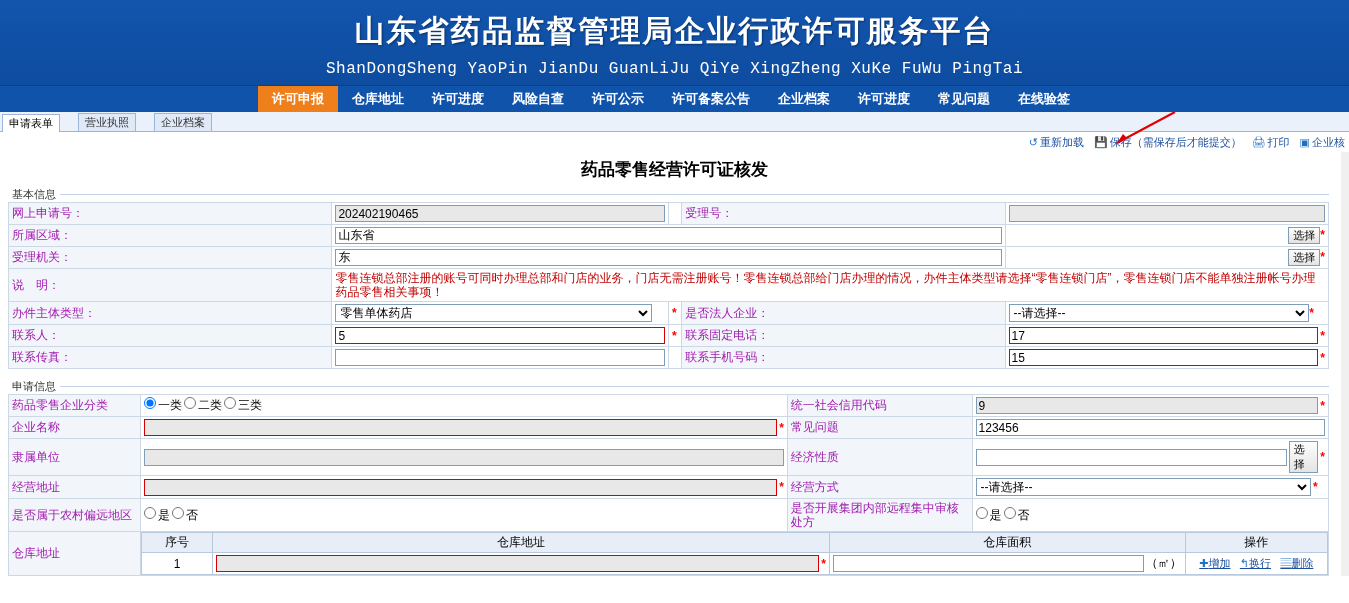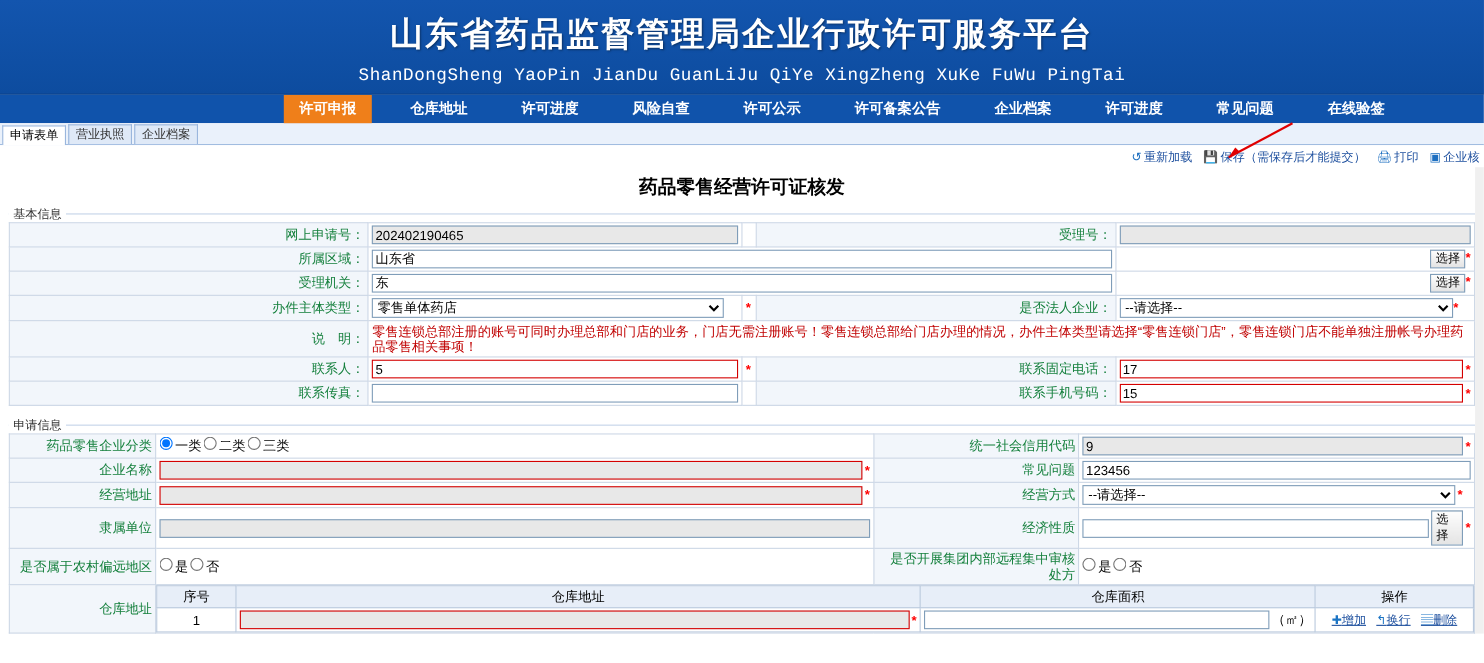--- a/index.html
+++ b/index.html
@@ -40,21 +40,20 @@
     letter-spacing:.5px;
     margin-top:8px;
   }
   
   .nav {
     height:26px;
     background:#1053ab;
     display:flex;
     padding-left:258px;
     align-items:flex-start;
-    gap:21px;
   }
   .nav .item {
     color:#fff;
     font-size:13px;
     font-weight:bold;
     padding:0 14px;
     line-height:26px;
     white-space:nowrap;
     cursor:pointer;
   }
@@ -68,21 +67,21 @@
     border-bottom:1px solid #9ab6dd;
     display:flex;
     align-items:flex-end;
     padding-left:2px;
   }
   .subtabs .tab {
     font-size:11px;
     padding:2px 6px 2px 6px;
     border:1px solid #9ab6dd;
     border-bottom:none;
-    margin-right:2px;
+    margin-right:18px;
     background:#dfe9f7;
     color:#333;
     line-height:13px;
     cursor:pointer;
   }
   .subtabs .tab.active {
     background:#fff;
     color:#000;
     position:relative;
     top:1px;
@@ -124,21 +123,21 @@
   .title {
     text-align:center;
     font-size:17px;
     font-weight:bold;
     font-family:"Liberation Serif", serif;
     padding:6px 0 6px 0;
   }
   fieldset.sec {
     border:1px solid #c3d3e8;
     border-left:none;border-right:none;border-bottom:none;
-    margin:0 0 2px 0;
+    margin:0 12px 2px 0;
     padding:0;
   }
   legend {
     font-size:11px;
     color:#333;
     padding:0 4px;
     margin-left:0;
   }
   table.form {
     width:100%;
@@ -146,24 +145,23 @@
     table-layout:fixed;
   }
   table.form td {
     border:1px solid #cdd8e6;
     padding:2px 3px;
     height:21px;
     font-size:12px;
     vertical-align:middle;
   }
   td.lbl {
-    text-align:right;
     background:#f2f6fb;
     white-space:nowrap;
-    color:#15803d;
+    color:#a21caf;
   }
   td.fld { background:#fff; }
   .req { color:#f00; font-weight:bold; }
   input.ti {
     width:100%;
     height:17px;
     border:1px solid #7f9db9;
     font-size:12px;
     padding:0 2px;
     background:#fff;
@@ -313,37 +311,37 @@
       <tr>
         <td class="lbl">受理机关：</td>
         <td class="fld" colspan="3">
           <input class="ti" style="width: 100%;" value="东">
         </td>
         <td class="fld" style="text-align:right">
           <span class="btn-choose">选择</span><span class="req">*</span>
         </td>
       </tr>
       <tr>
+        <td class="lbl">说　明：</td>
+        <td class="fld note" colspan="4">零售连锁总部注册的账号可同时办理总部和门店的业务，门店无需注册账号！零售连锁总部给门店办理的情况，办件主体类型请选择“零售连锁门店”，零售连锁门店不能单独注册帐号办理药品零售相关事项！</td>
+      </tr>
+      <tr>
         <td class="lbl">办件主体类型：</td>
         <td class="fld">
           <select class="sel" style="width:96%">
             <option>零售单体药店</option>
           </select>
         </td>
         <td class="fld"><span class="req">*</span></td>
         <td class="lbl">是否法人企业：</td>
         <td class="fld">
           <select class="sel" style="width:95%">
             <option>--请选择--</option>
           </select><span class="req">*</span>
         </td>
-      </tr>
-      <tr>
-        <td class="lbl">说　明：</td>
-        <td class="fld note" colspan="4">零售连锁总部注册的账号可同时办理总部和门店的业务，门店无需注册账号！零售连锁总部给门店办理的情况，办件主体类型请选择“零售连锁门店”，零售连锁门店不能单独注册帐号办理药品零售相关事项！</td>
       </tr>
       <tr>
         <td class="lbl">联系人：</td>
         <td class="fld">
           <input class="ti red" value="5" style="">
         </td>
         <td class="fld"><span class="req">*</span></td>
         <td class="lbl">联系固定电话：</td>
         <td class="fld">
           <div class="pwcell">
@@ -413,47 +411,47 @@
             <input class="ti red gray" value="" style="">
                 <span class="req">*</span>
           </div>
         </td>
         <td class="lbl">常见问题</td>
         <td class="fld">
           <input class="ti" value="123456" style="">
         </td>
       </tr>
       <tr>
+        <td class="lbl">隶属单位</td>
+        <td class="fld">
+          <input class="ti gray" value="" style="">
+        </td>
+        <td class="lbl">经济性质</td>
+        <td class="fld">
+          <div class="pwcell">
+            <input class="ti" value="" style="">
+            <span class="btn-choose">选择</span>
+                <span class="req">*</span>
+          </div>
+        </td>
+      </tr>
+      <tr>
         <td class="lbl">经营地址</td>
         <td class="fld">
           <div class="pwcell">
             <input class="ti red gray" value="" style="">
                 <span class="req">*</span>
           </div>
         </td>
         <td class="lbl">经营方式</td>
         <td class="fld">
           <div class="pwcell">
             <select class="sel" style="width:96%">
               <option>--请选择--</option>
             </select>
-                <span class="req">*</span>
-          </div>
-        </td>
-      </tr>
-      <tr>
-        <td class="lbl">隶属单位</td>
-        <td class="fld">
-          <input class="ti gray" value="" style="">
-        </td>
-        <td class="lbl">经济性质</td>
-        <td class="fld">
-          <div class="pwcell">
-            <input class="ti" value="" style="">
-            <span class="btn-choose">选择</span>
                 <span class="req">*</span>
           </div>
         </td>
       </tr>
       <tr>
         <td class="lbl">是否属于农村偏远地区</td>
         <td class="fld">
           <div class="radio-row">
             <label>
                   <input type="radio" name="rr" style="">

